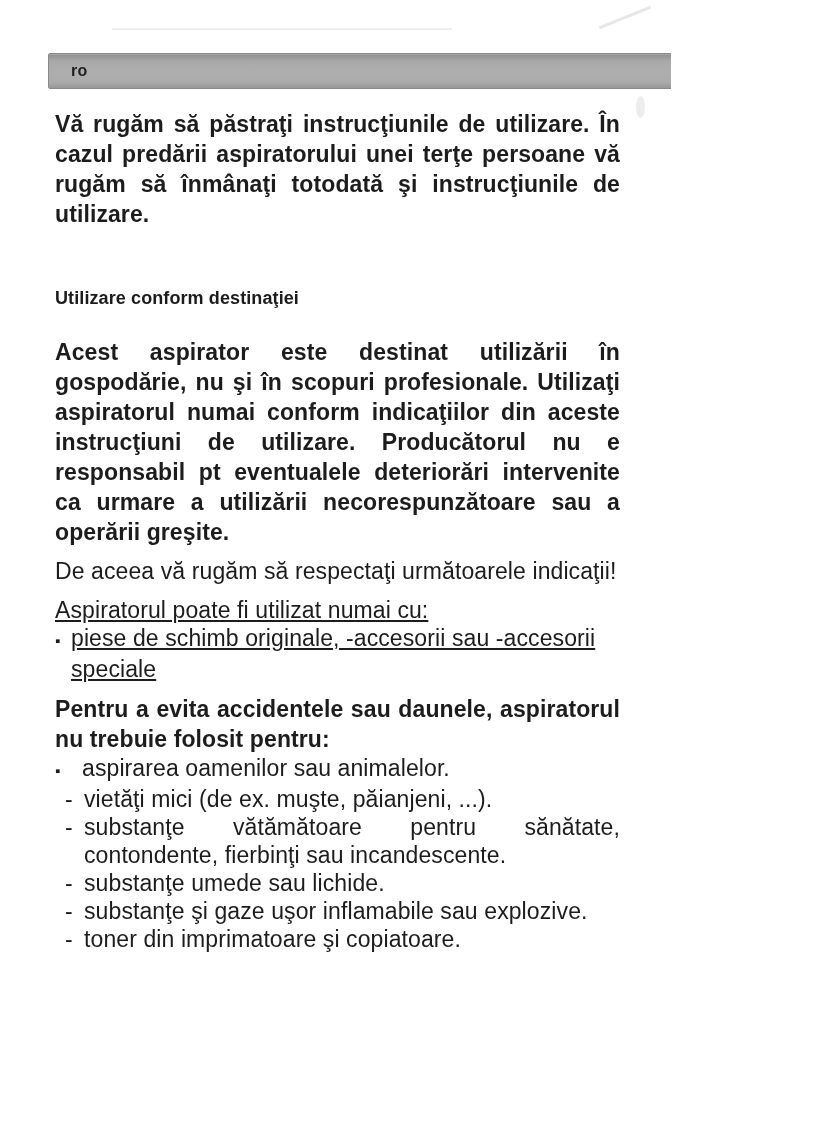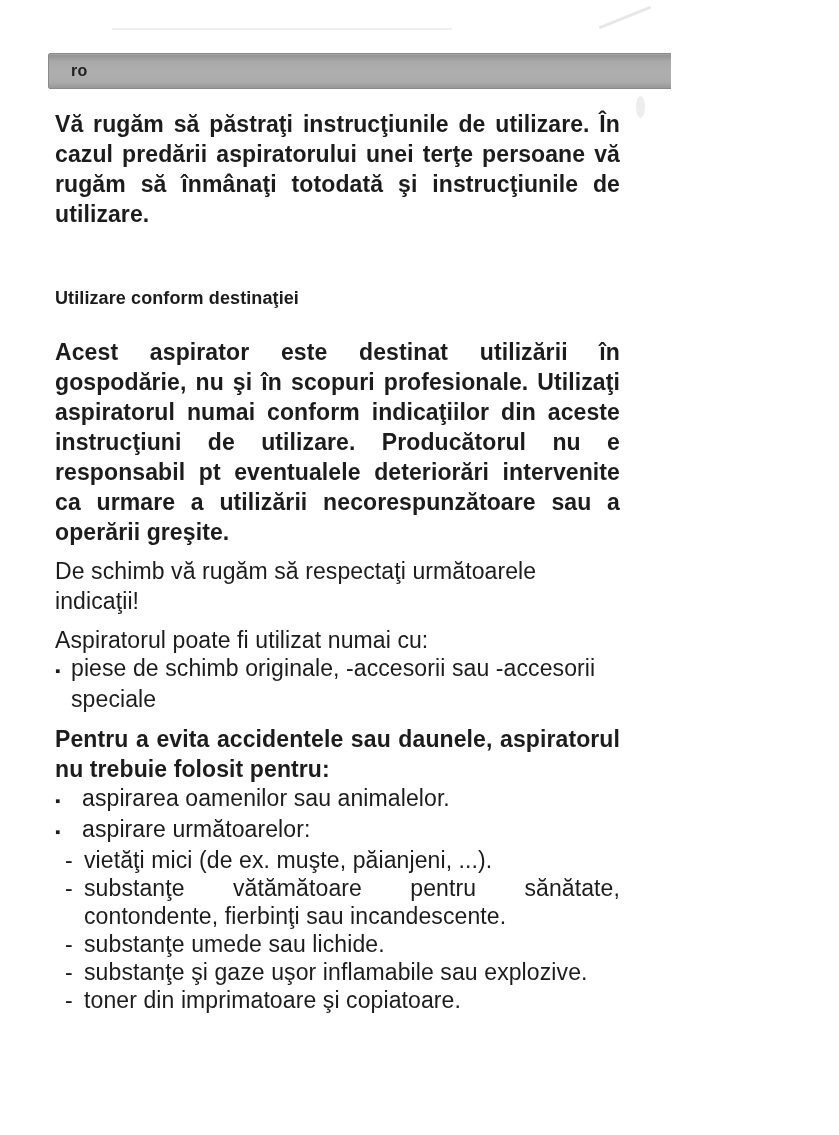--- a/index.html
+++ b/index.html
@@ -63,21 +63,21 @@
     font-size: 18px;
     line-height: 30px;
     font-weight: bold;
     margin: 54px 0 0 0;
     letter-spacing: 0.1px;
   }
   .p-use { margin-top: 24px; }
   .p-respect { margin-top: 9px; }
 
   .group { margin-top: 10px; }
-  .group .body { line-height: 28px; }
+  .group .body { line-height: 28px; text-decoration: underline; }
 
   .warning {
     margin-top: 11px;
     font-weight: bold;
     line-height: 30px;
   }
 
   .list { margin-top: 0; }
   .li {
     font-size: 23px;
@@ -110,40 +110,37 @@
   </div>
 
   <div class="content">
 
     <p class="body j p-keep">Vă rugăm să păstraţi instrucţiunile de utilizare. În cazul predării aspiratorului unei terţe persoane vă rugăm să înmânaţi totodată şi instrucţiunile de utilizare.</p>
 
     <h2 class="section">Utilizare conform destinaţiei</h2>
 
     <p class="body j p-use">Acest aspirator este destinat utilizării în gospodărie, nu şi în scopuri profesionale. Utilizaţi aspiratorul numai conform indicaţiilor din aceste instrucţiuni de utilizare. Producătorul nu e responsabil pt eventualele deteriorări intervenite ca urmare a utilizării necorespunzătoare sau a operării greşite.</p>
 
-    <p class="body p-respect">De schimb vă rugăm să respectaţi următoarele indicaţii!</p>
+    <p class="body p-respect">De aceea vă rugăm să respectaţi următoarele indicaţii!</p>
 
     <div class="group">
       <p class="body">Aspiratorul poate fi utilizat numai cu:</p>
       <div class="body only-with-li">
         <span class="marker"><span class="glyph">▪</span></span><span class="li-text">piese de schimb originale, -accesorii sau -accesorii speciale</span>
       </div>
     </div>
 
     <p class="body j warning">Pentru a evita accidentele sau daunele, aspiratorul nu trebuie folosit pentru:</p>
 
     <div class="list">
 
       <div class="li l1">
         <span class="marker"><span class="glyph">▪</span></span><span class="li-text">aspirarea oamenilor sau animalelor.</span>
       </div>
 
-      <div class="li l1">
-        <span class="marker"><span class="glyph">▪</span></span><span class="li-text">aspirare următoarelor:</span>
-      </div>
 
       <div class="li l2">
         <span class="marker">-</span><span class="li-text">vietăţi mici (de ex. muşte, păianjeni, ...).</span>
       </div>
 
       <div class="li l2">
         <span class="marker">-</span><span class="li-text">substanţe vătămătoare pentru sănătate, contondente, fierbinţi sau incandescente.</span>
       </div>
 
       <div class="li l2">

